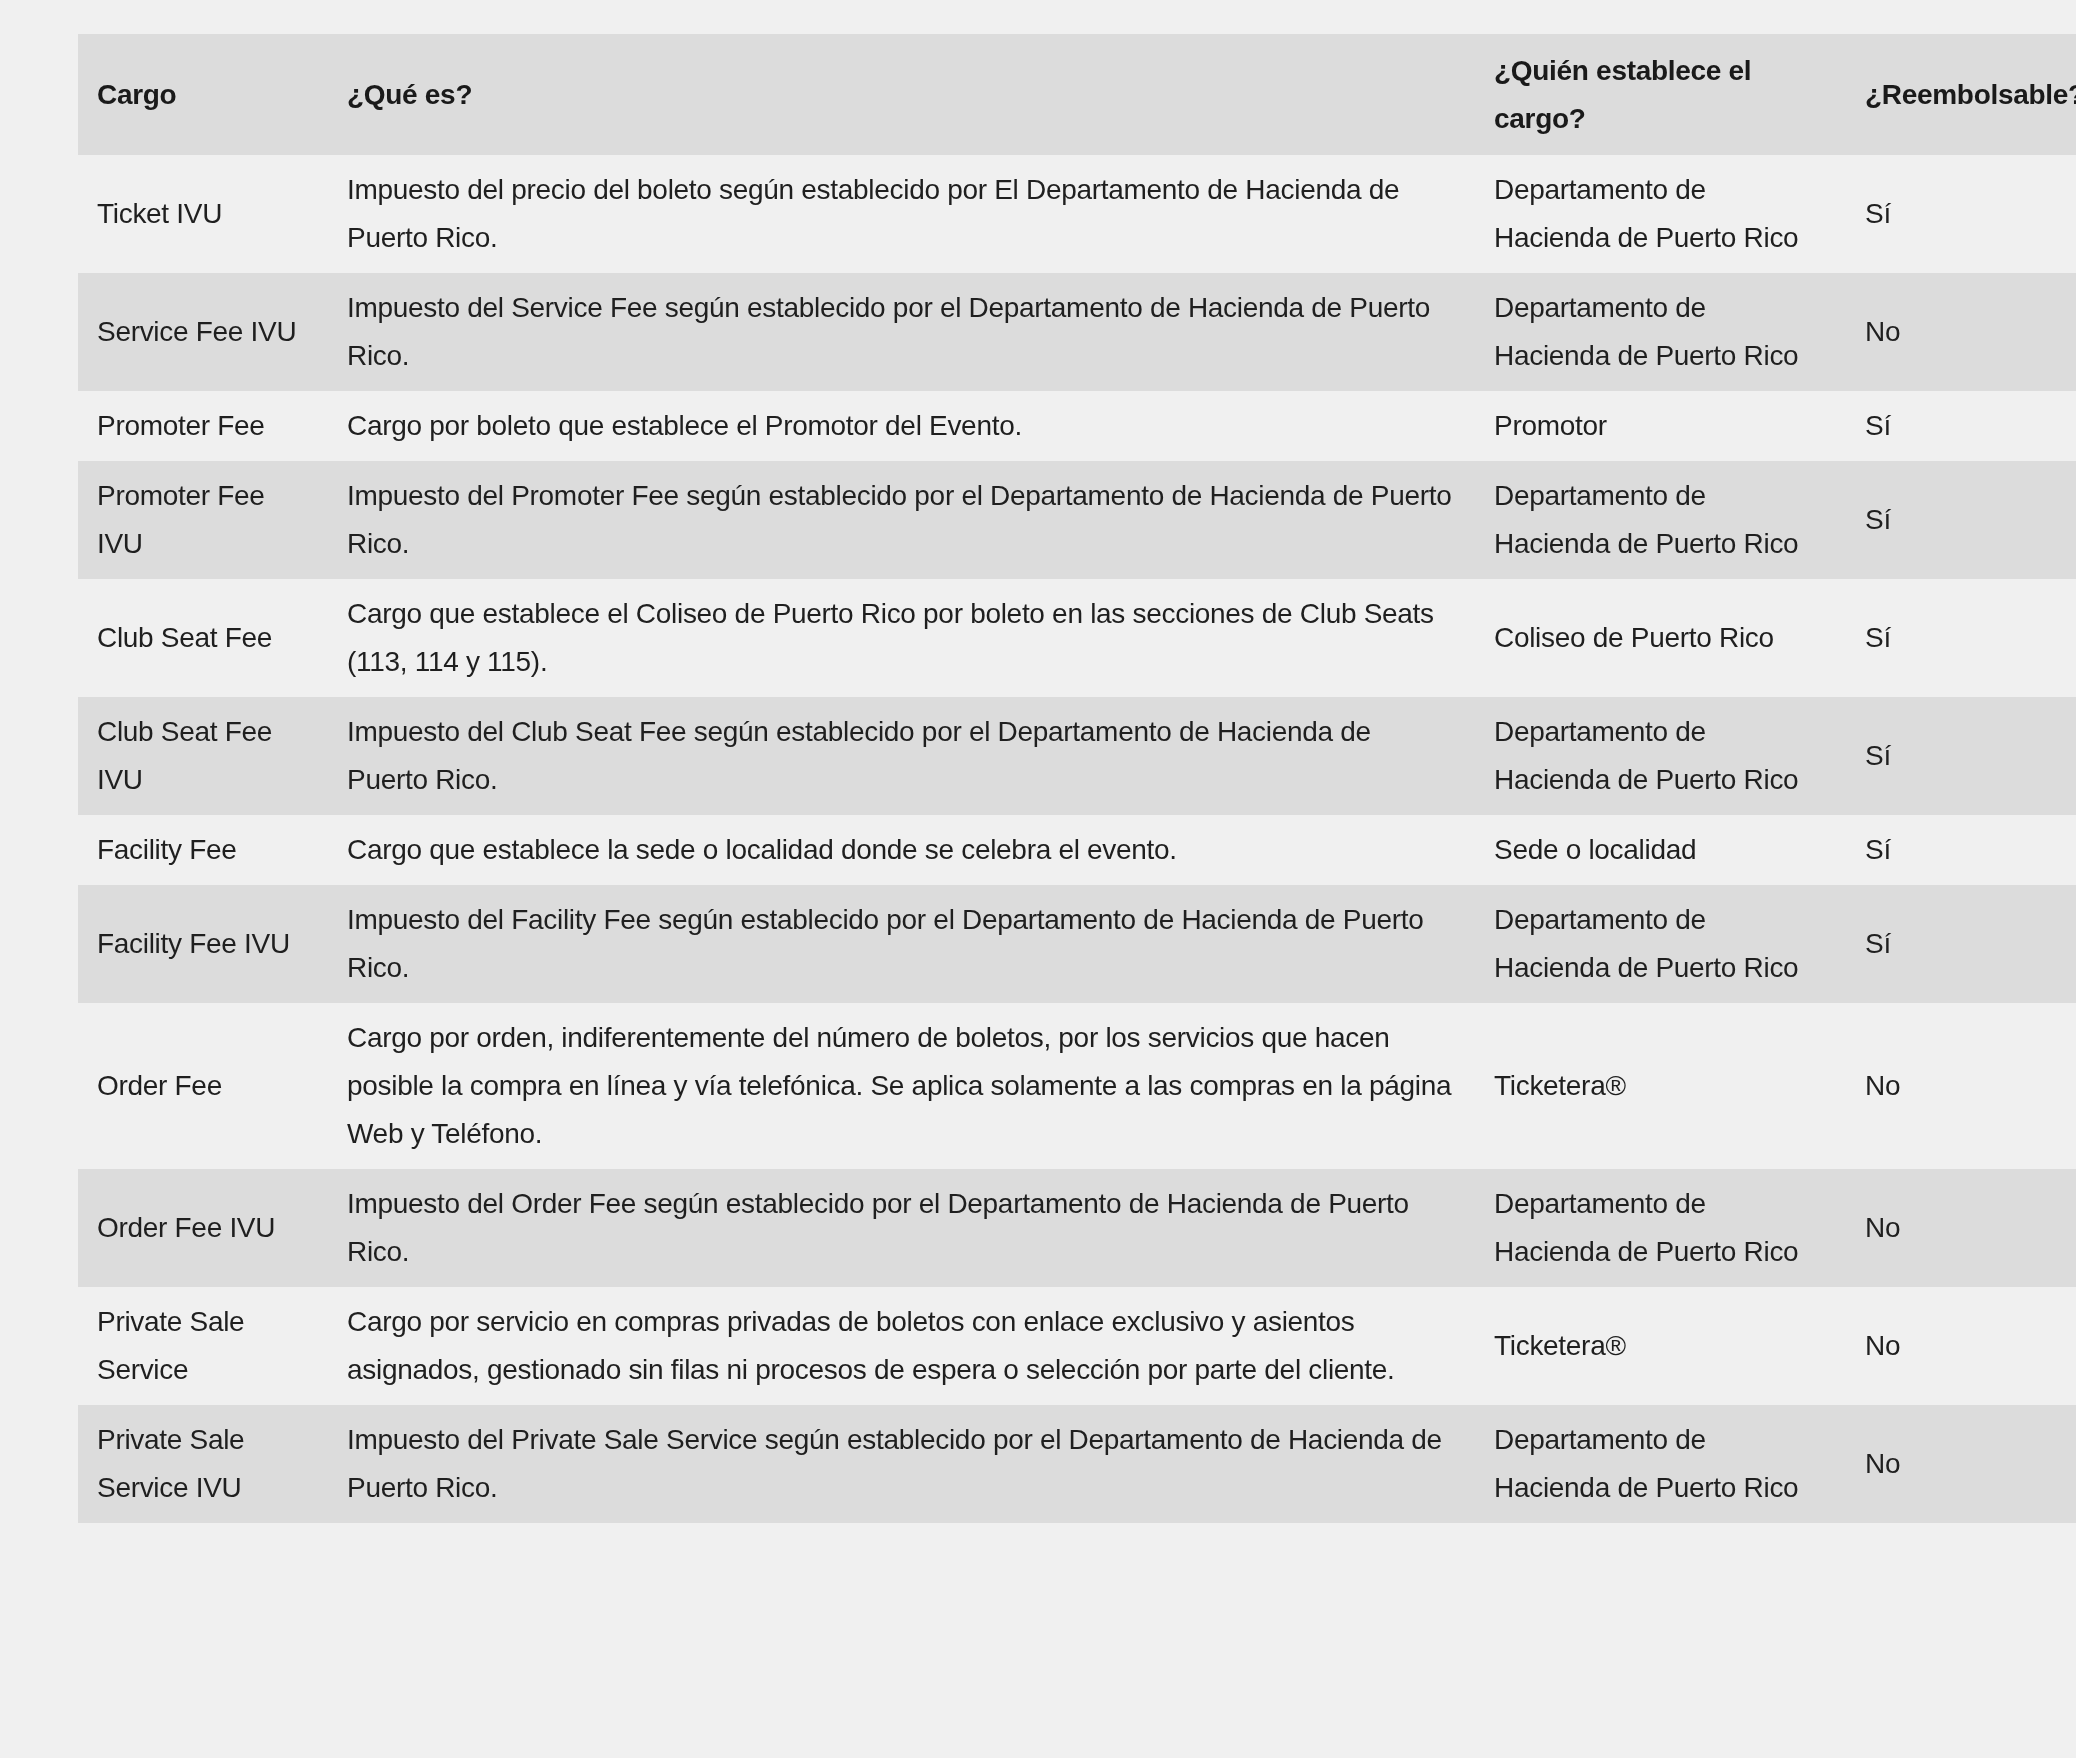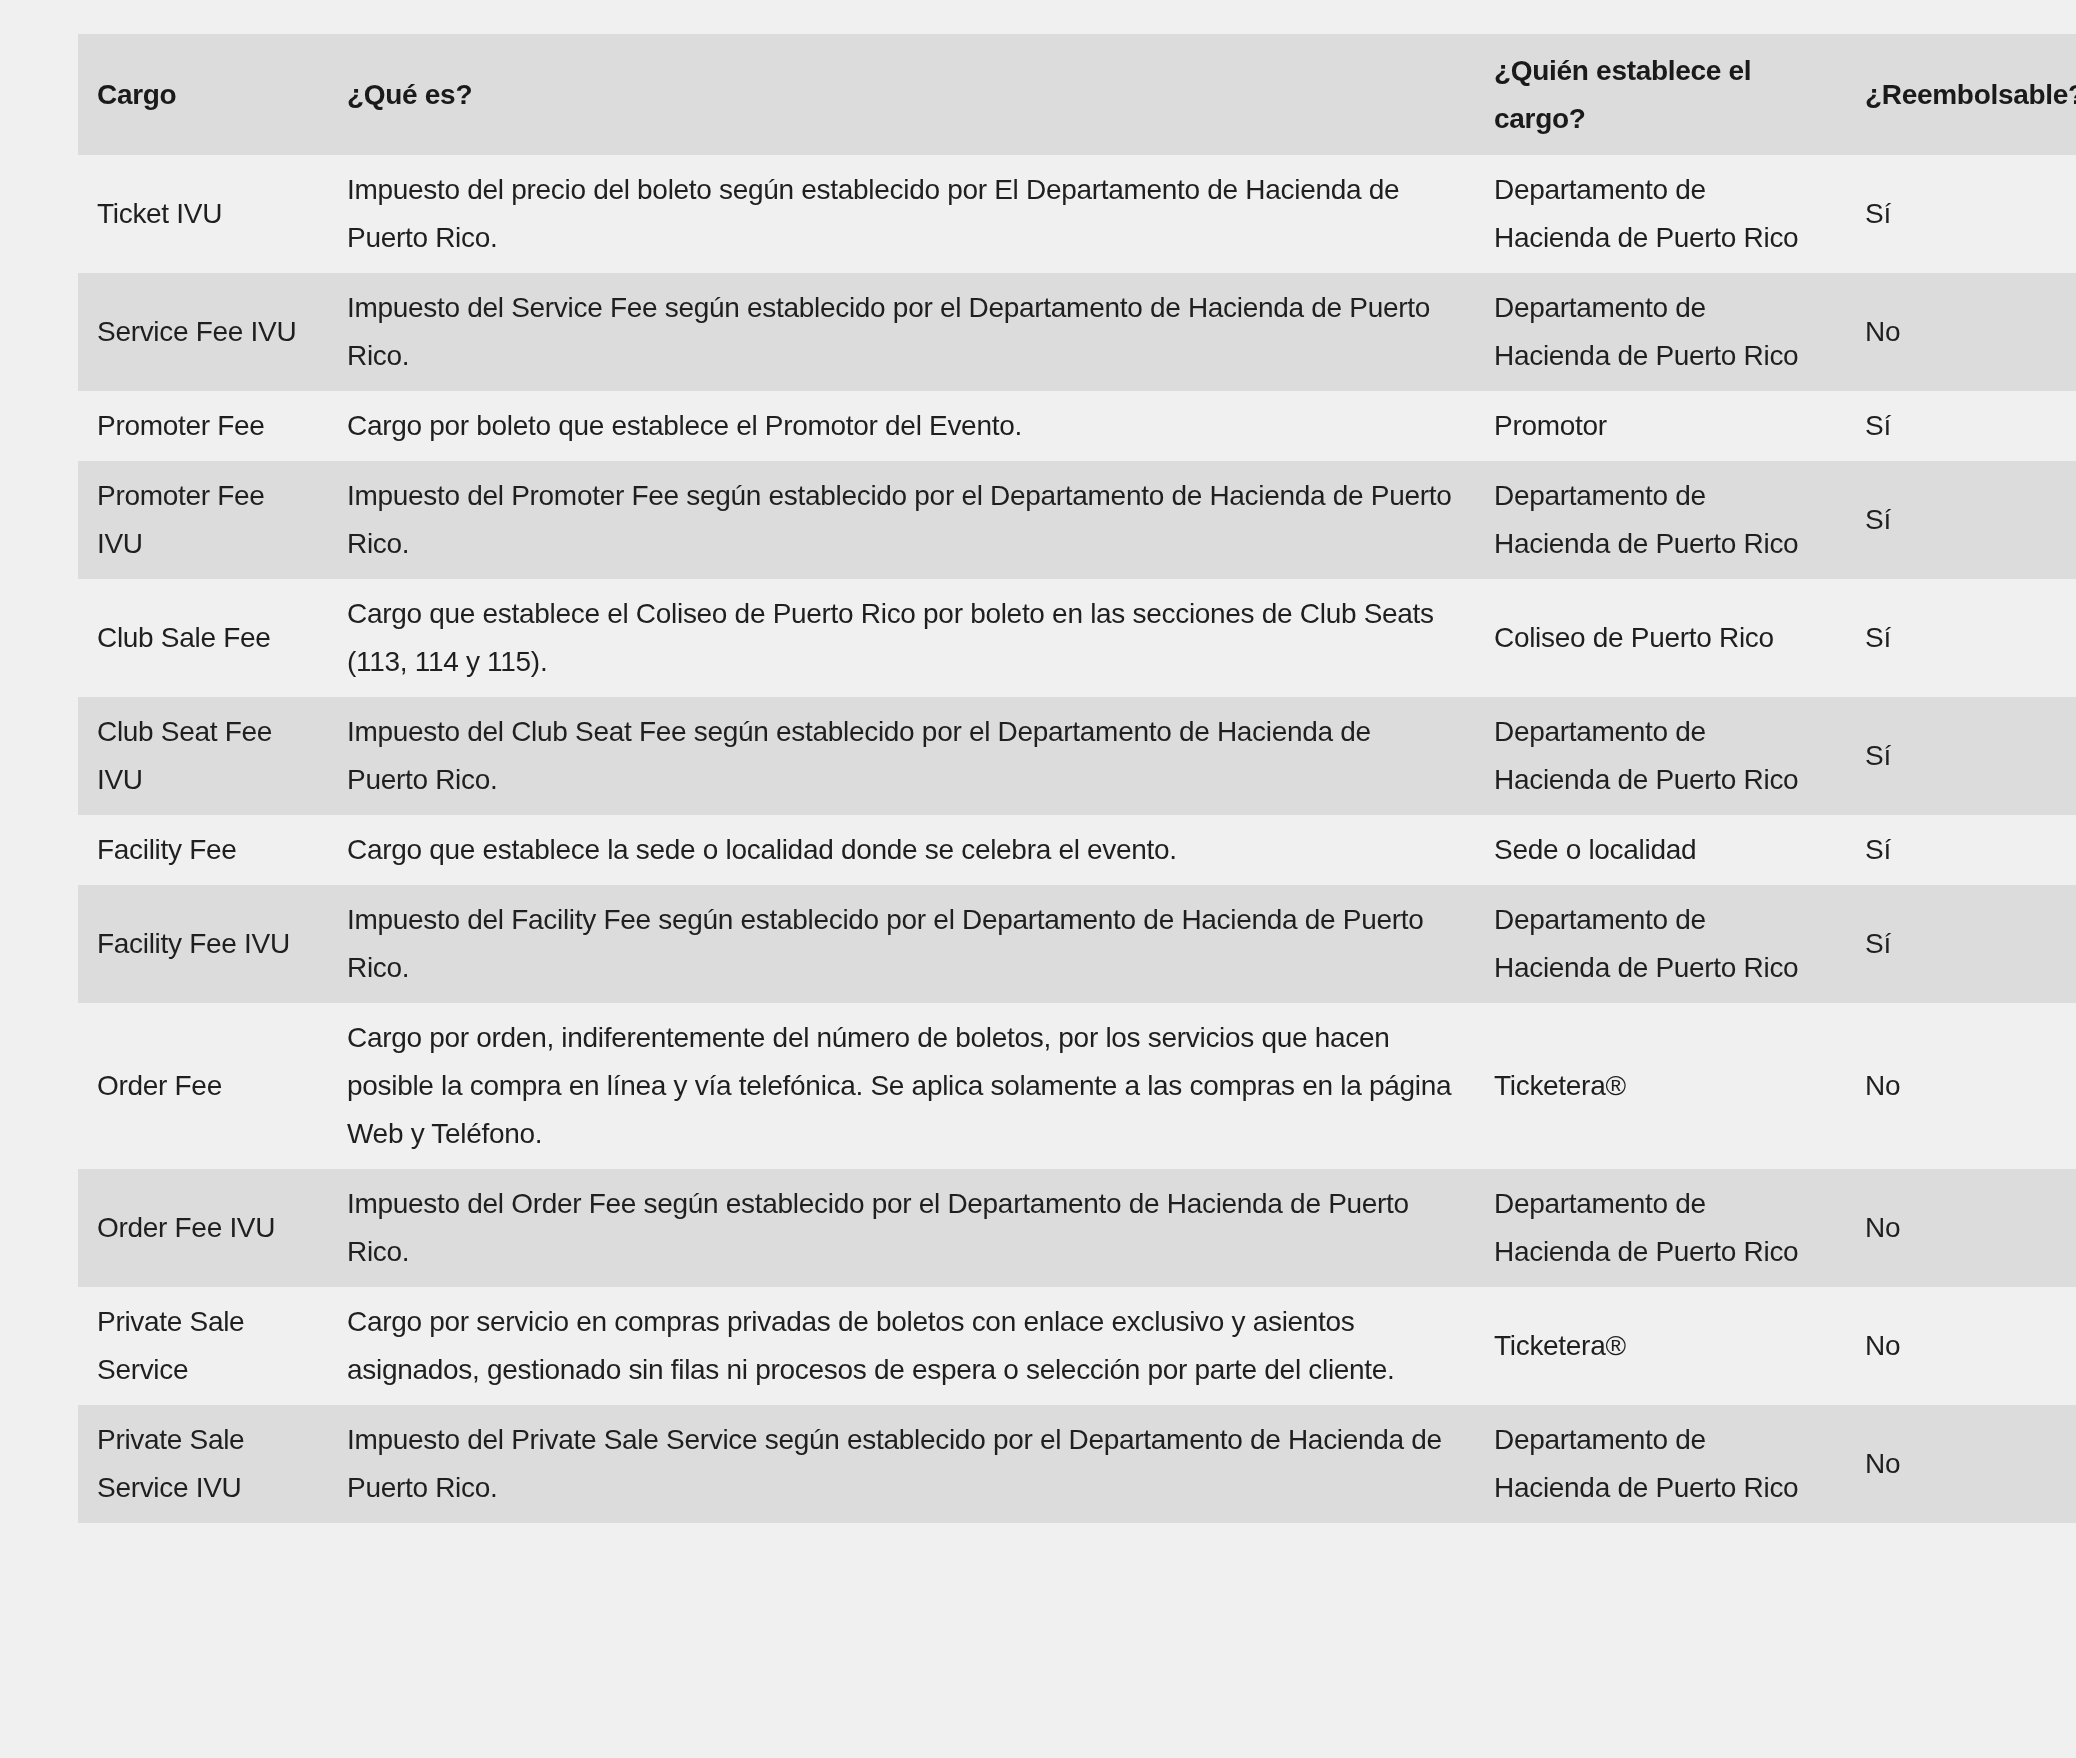--- a/index.html
+++ b/index.html
@@ -92,21 +92,21 @@
         <td>Promotor</td>
         <td>Sí</td>
       </tr>
       <tr>
         <td>Promoter Fee IVU</td>
         <td>Impuesto del Promoter Fee según establecido por el Departamento de Hacienda de Puerto Rico.</td>
         <td>Departamento de Hacienda de Puerto Rico</td>
         <td>Sí</td>
       </tr>
       <tr>
-        <td>Club Sale Fee</td>
+        <td>Club Seat Fee</td>
         <td>Cargo que establece el Coliseo de Puerto Rico por boleto en las secciones de Club Seats (113, 114 y 115).</td>
         <td>Coliseo de Puerto Rico</td>
         <td>Sí</td>
       </tr>
       <tr>
         <td>Club Seat Fee IVU</td>
         <td>Impuesto del Club Seat Fee según establecido por el Departamento de Hacienda de Puerto Rico.</td>
         <td>Departamento de Hacienda de Puerto Rico</td>
         <td>Sí</td>
       </tr>

